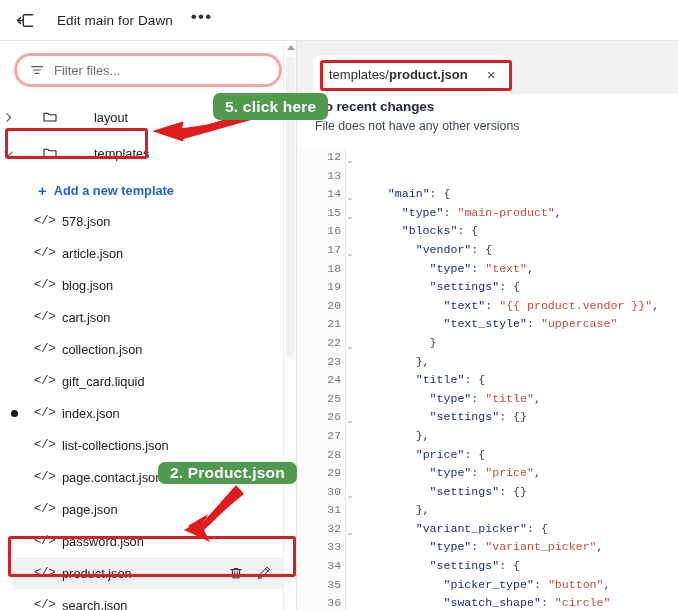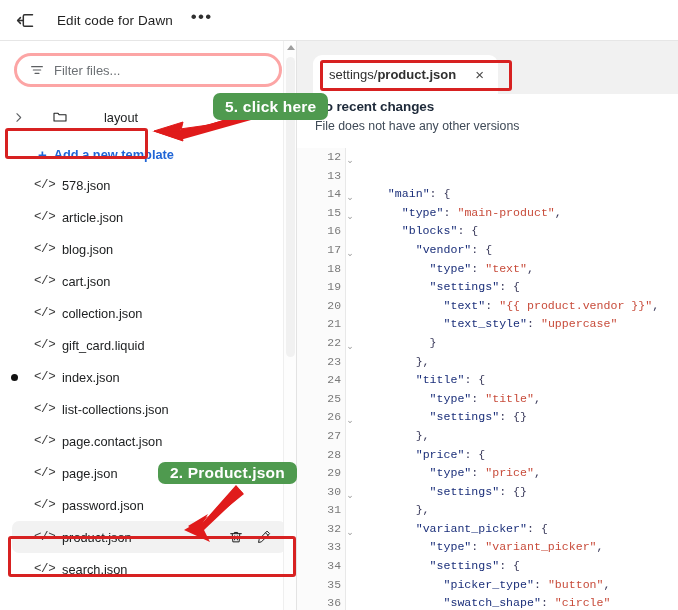--- a/index.html
+++ b/index.html
@@ -36,21 +36,21 @@
   .filter-wrap { padding: 12px 14px 0 14px; }
   .filter-box {
     height: 34px; border: 3px solid #fca5a5; border-radius: 18px;
     display: flex; align-items: center; padding: 0 12px; background:#fff;
   }
   .filter-icon { width: 16px; height: 16px; margin-right: 9px; color:#5c5f62; flex:none; }
   .filter-placeholder { font-size: 13px; color: #6d7175; }
 
   .tree { margin-top: 14px; }
   .row {
-    height: 32px; display: flex; align-items: center; padding-left: 10px;
+    height: 32px; display: flex; align-items: center; padding-left: 0;
     font-size: 12.8px; color: #202223; position: relative; cursor: pointer; gap: 24px;
   }
   .row .chev {
     width: 16px; flex: none; color:#5c5f62; display:flex; align-items:center; justify-content:center;
   }
   .row .folder { width: 20px; flex:none; margin-left:2px; display:flex; align-items:center; color:#202223;}
   .row .lbl { margin-left: 8px; }
 
   .filerow {
     height: 32px; display: flex; align-items: center; padding-left: 10px;
@@ -165,21 +165,21 @@
 <div id="app">
 
   <div class="topbar">
     <div class="exit-icon">
       <svg viewBox="0 0 24 24" width="21" height="21" fill="none" stroke="currentColor" stroke-width="1.7" stroke-linecap="round" stroke-linejoin="round">
         <path d="M20 5.5h-9a1.5 1.5 0 0 0-1.5 1.5v10a1.5 1.5 0 0 0 1.5 1.5h9"></path>
         <path d="M9.5 12H3.2"></path>
         <path d="M6.2 8.7 3 12l3.2 3.3"></path>
       </svg>
     </div>
-    <div class="topbar-title">Edit code for Dawn</div>
+    <div class="topbar-title">Edit main for Dawn</div>
     <div class="topbar-more">•••</div>
   </div>
 
   <div class="leftpane">
 
     <div class="filter-wrap">
       <div class="filter-box">
         <span class="filter-icon">
           <svg viewBox="0 0 24 24" width="16" height="16" fill="none" stroke="currentColor" stroke-width="1.8" stroke-linecap="round">
             <path d="M4 7h16"></path>
@@ -200,20 +200,33 @@
             </svg>
         </span>
         <span class="folder">
           <svg viewBox="0 0 24 24" width="16" height="16" fill="none" stroke="currentColor" stroke-width="1.6" stroke-linejoin="round">
               <path d="M3 6.5h6l1.6 2H21v9.5H3z"></path>
             </svg>
         </span>
         <span class="lbl">layout</span>
       </div>
 
+      <div class="row" style="margin-top:4px;">
+        <span class="chev">
+          <svg viewBox="0 0 24 24" width="13" height="13" fill="none" stroke="currentColor" stroke-width="2" stroke-linecap="round" stroke-linejoin="round">
+              <path d="M5 9l7 7 7-7"></path>
+            </svg>
+        </span>
+        <span class="folder">
+          <svg viewBox="0 0 24 24" width="16" height="16" fill="none" stroke="currentColor" stroke-width="1.6" stroke-linejoin="round">
+              <path d="M3 6.5h6l1.6 2H21v9.5H3z"></path>
+            </svg>
+        </span>
+        <span class="lbl">templates</span>
+      </div>
 
       <div class="addnew" style="margin-top:6px;">
         <span class="plus">+</span>
         <span>Add a new template</span>
       </div>
 
       <div id="file-list">
           <div class="filerow">
             <span class="codeicon">&lt;/&gt;</span>
             <span class="fname">578.json</span>
@@ -287,21 +300,21 @@
   <div class="side-scroll">
     <div class="up-arrow"></div>
     <div class="thumb"></div>
   </div>
   <div class="pane-divider"></div>
 
   <div class="rightpane">
 
     <div class="tabstrip">
       <div class="tab">
-        <span class="tabname"><span>settings/</span><b>product.json</b></span>
+        <span class="tabname"><span>templates/</span><b>product.json</b></span>
         <span class="tabclose">×</span>
       </div>
     </div>
 
     <div class="versions">
       <div class="vtitle">No recent changes</div>
       <div class="vsub">File does not have any other versions</div>
     </div>
 
     <div class="editor">

